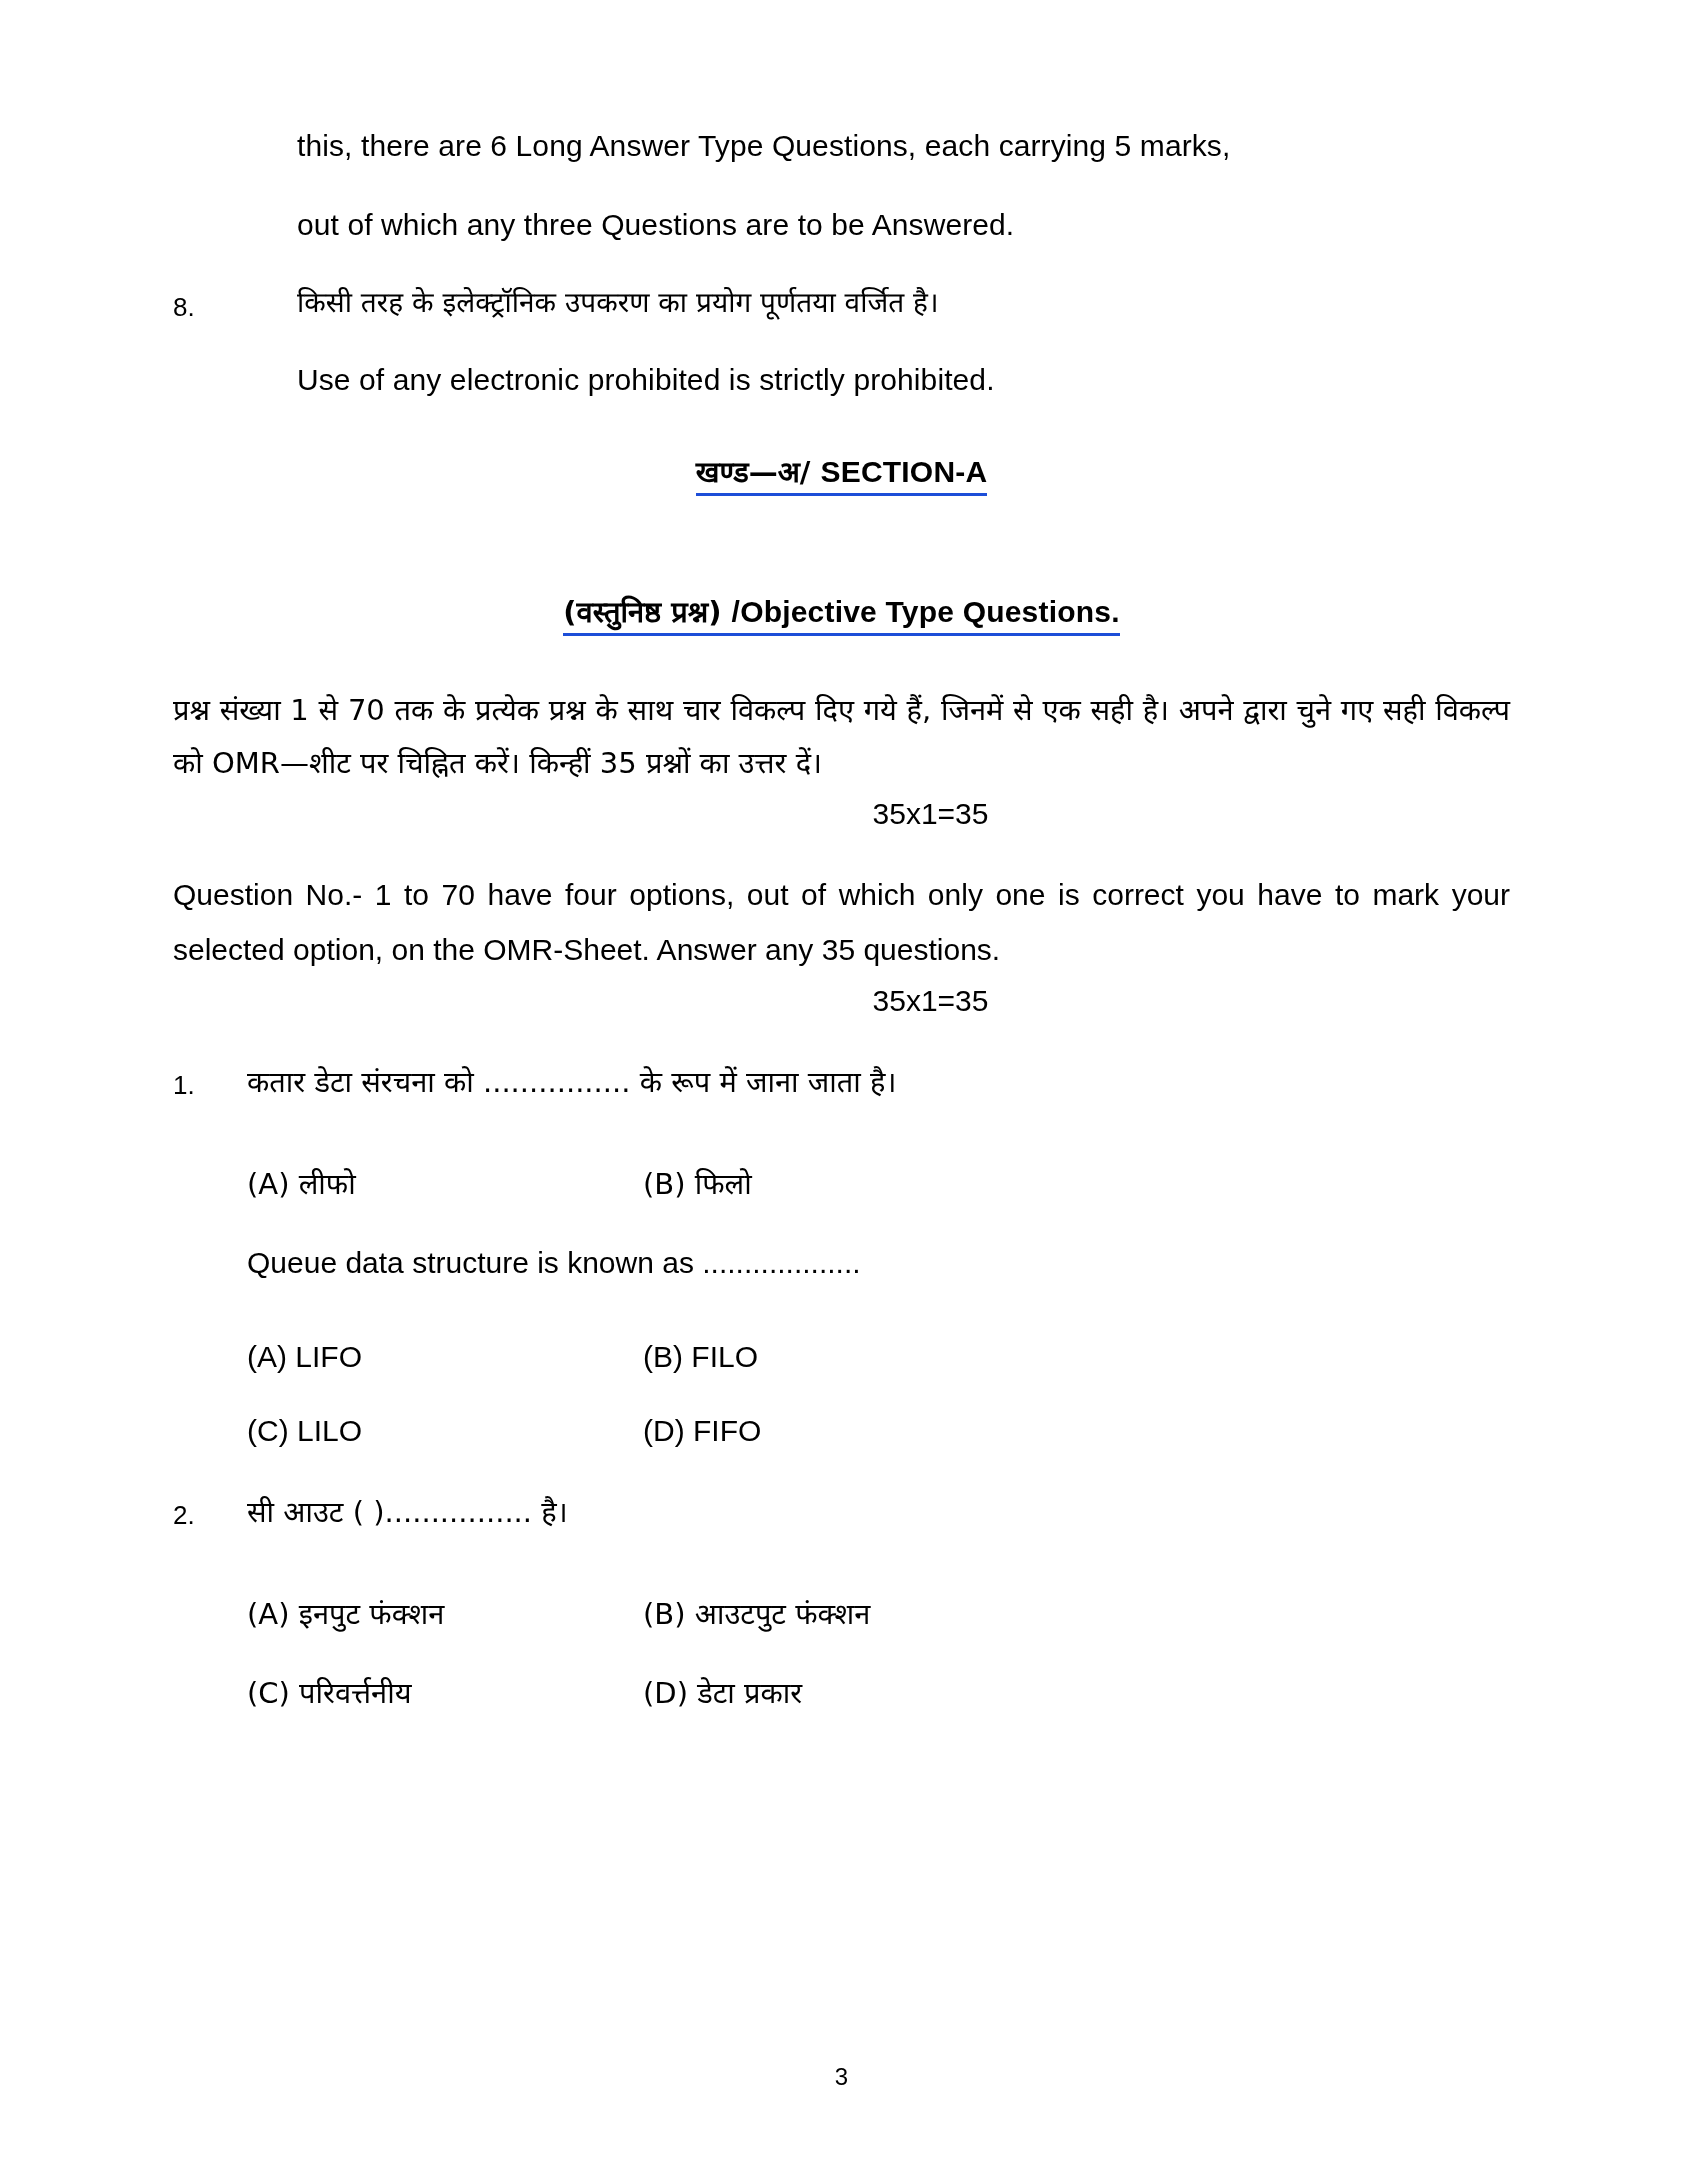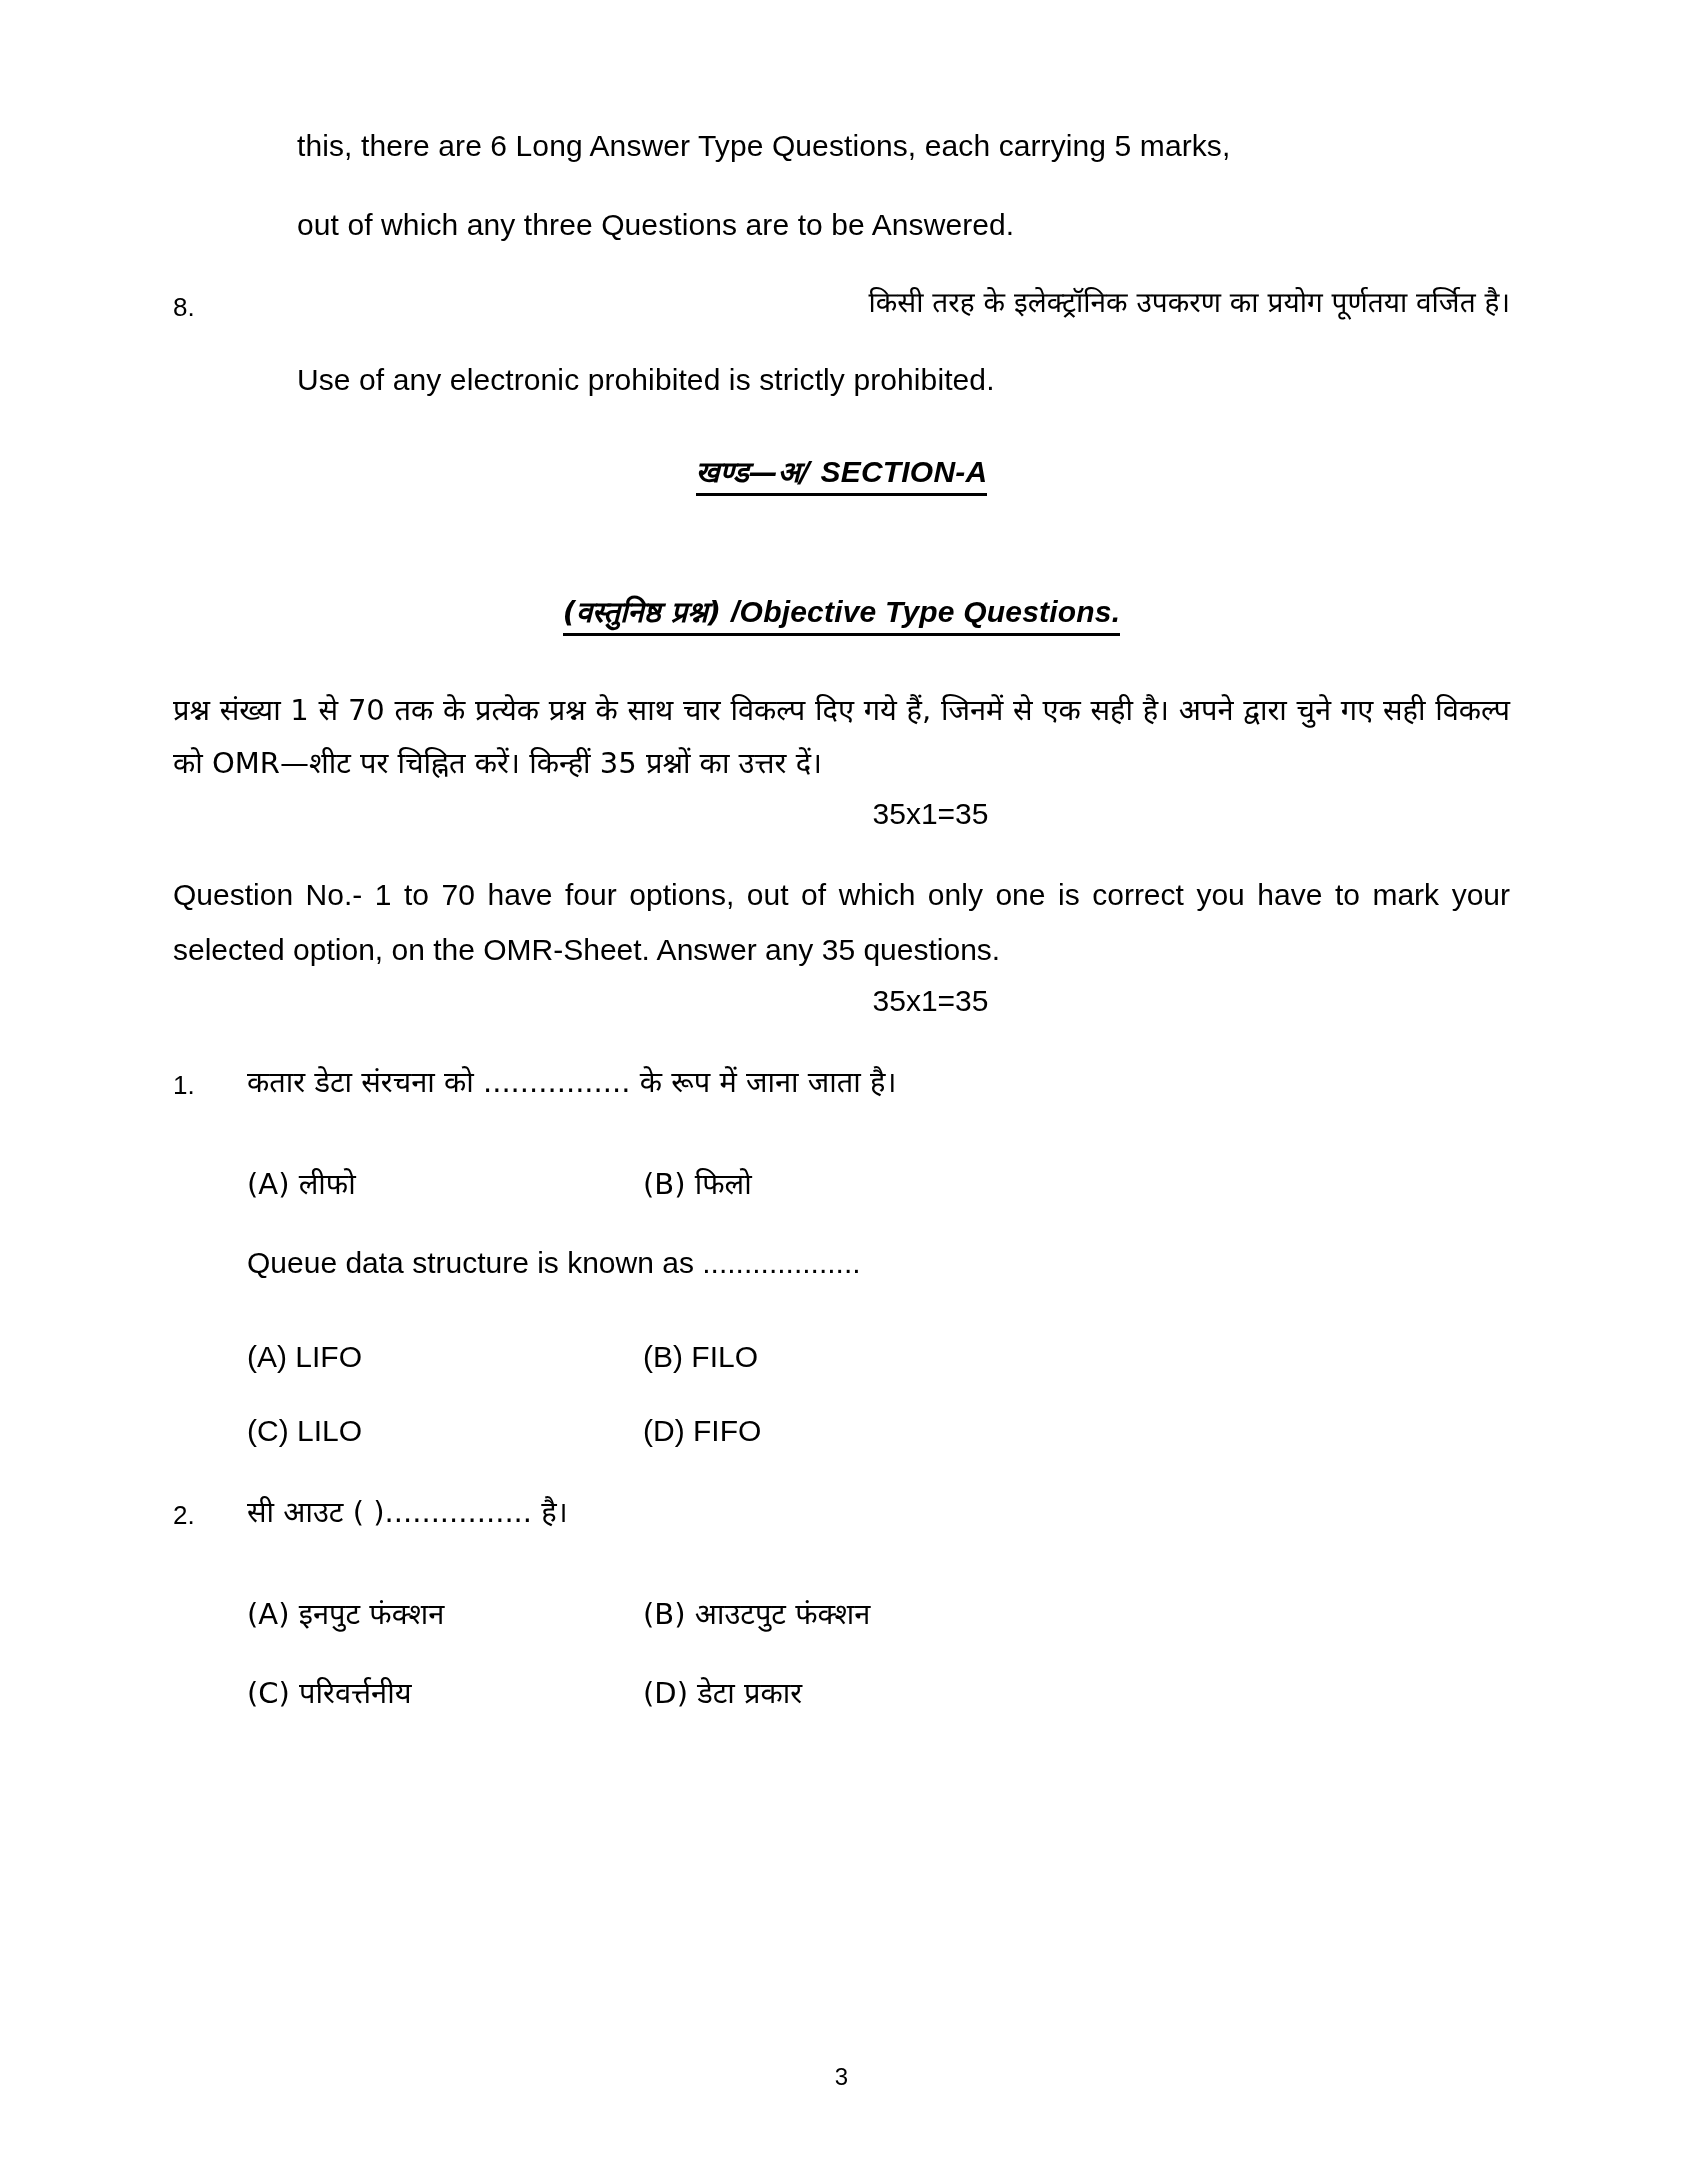--- a/index.html
+++ b/index.html
@@ -27,21 +27,20 @@
 
   
   .eng {
     font-family: "Liberation Sans", sans-serif;
     font-size: 30px;
     letter-spacing: 0.1px;
   }
   .hin {
     font-family: "DejaVu Sans", sans-serif;
     font-size: 28px;
-    text-align: right;
   }
 
   
   .top-block {
     padding-top: 129px;
   }
   .instr-line {
     display: block;
     margin: 0 0 44px 0;
     padding-left: 124px;
@@ -67,24 +66,23 @@
     flex: 1 1 auto;
   }
 
   
   .section-heading {
     text-align: center;
     margin: 53px 0 0 0;
   }
   .section-heading .inner {
     display: inline-block;
-    border-bottom: 3px solid #000000;
+    border-bottom: 3px solid #1d4ed8;
     padding-bottom: 3px;
     font-weight: bold;
-    font-style: italic;
   }
   .sh-hin {
     font-family: "DejaVu Sans", sans-serif;
     font-size: 29px;
     font-weight: bold;
   }
   .sh-eng {
     font-family: "Liberation Sans", sans-serif;
     font-size: 30px;
     font-weight: bold;

